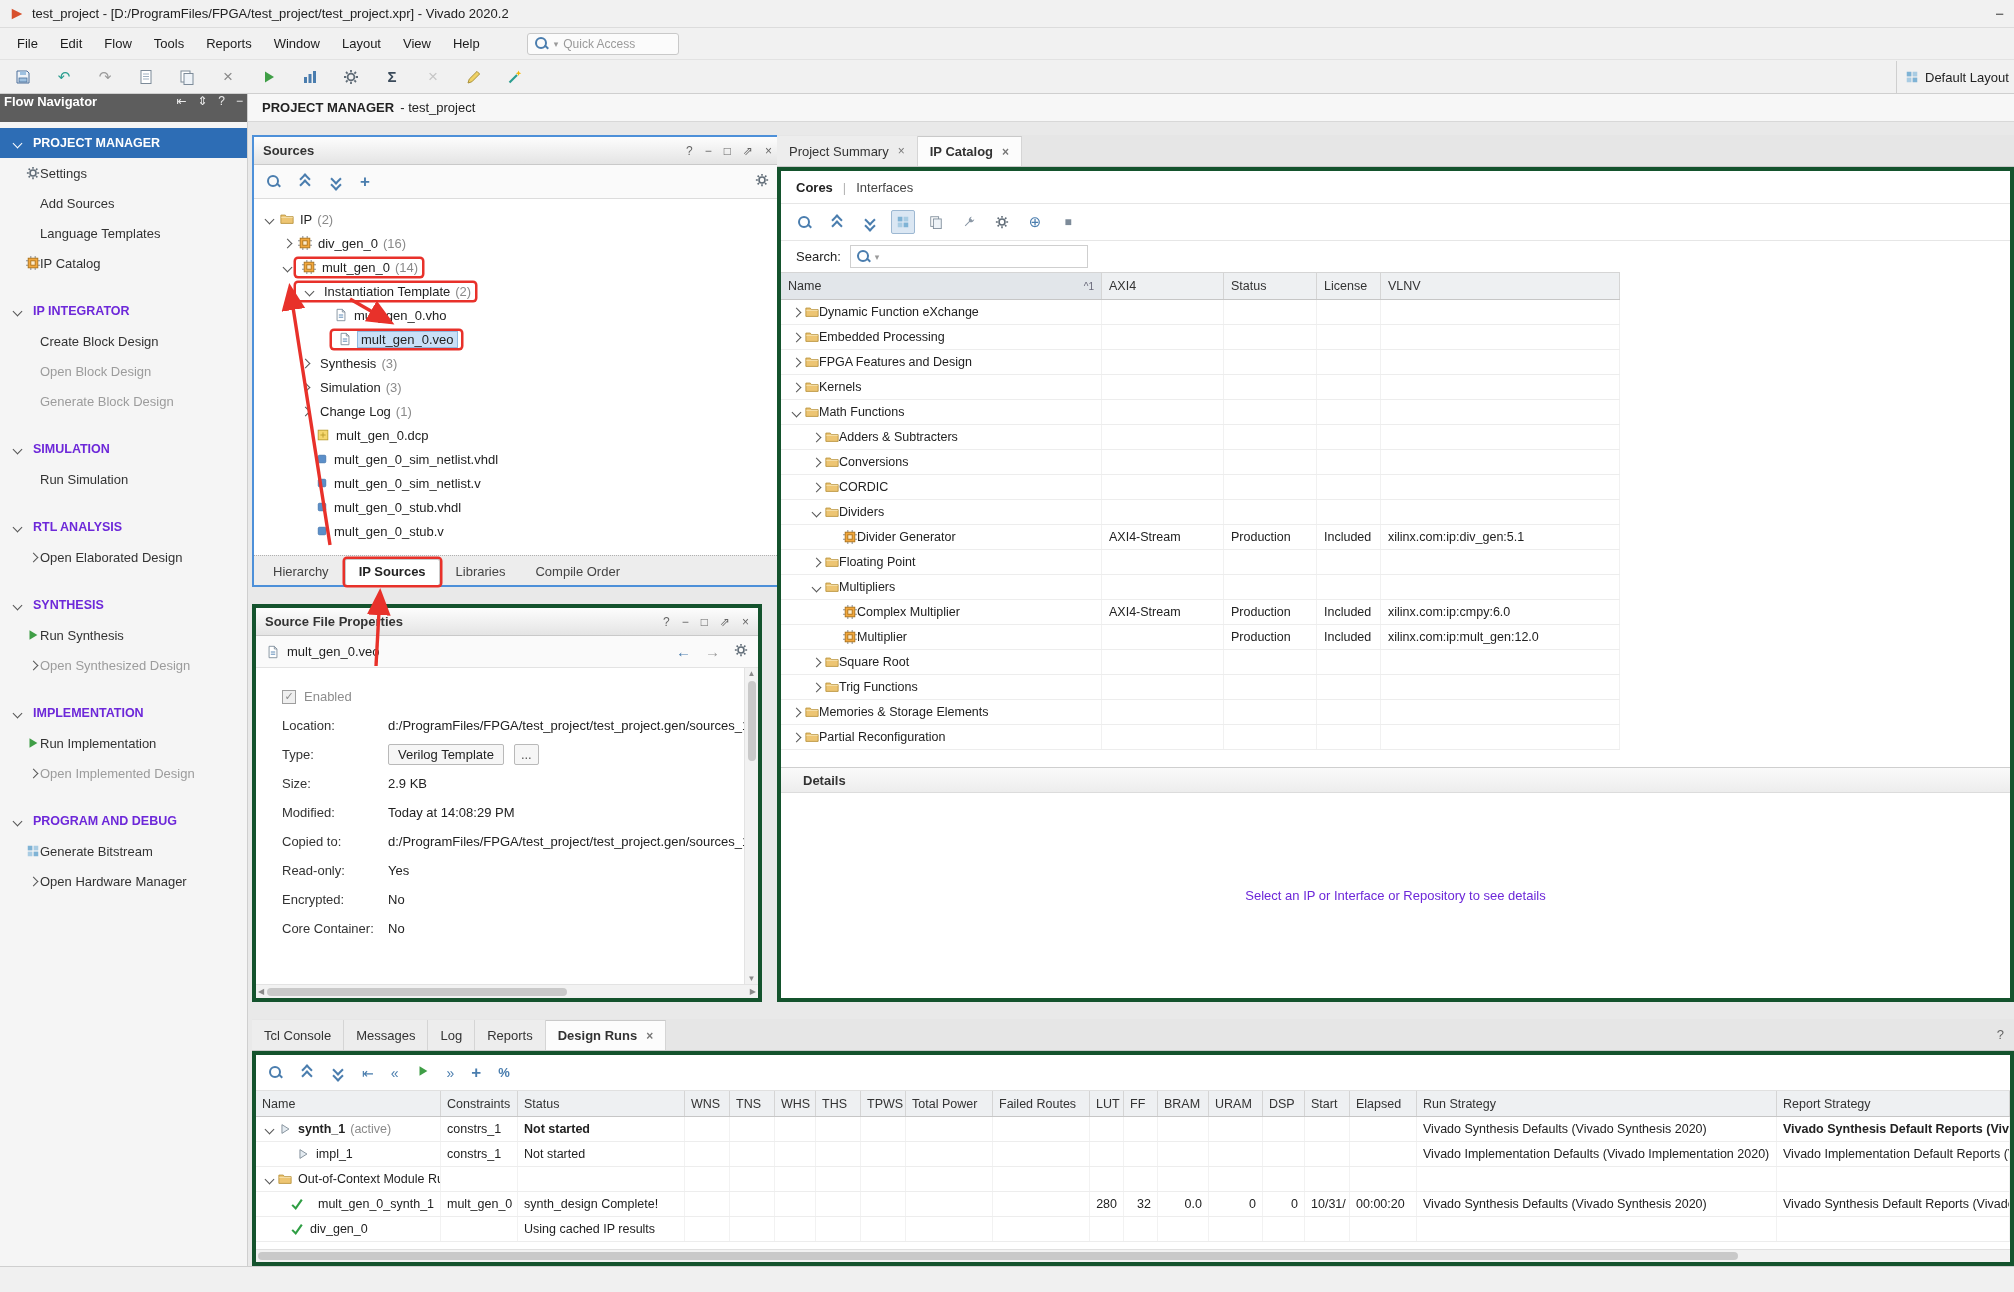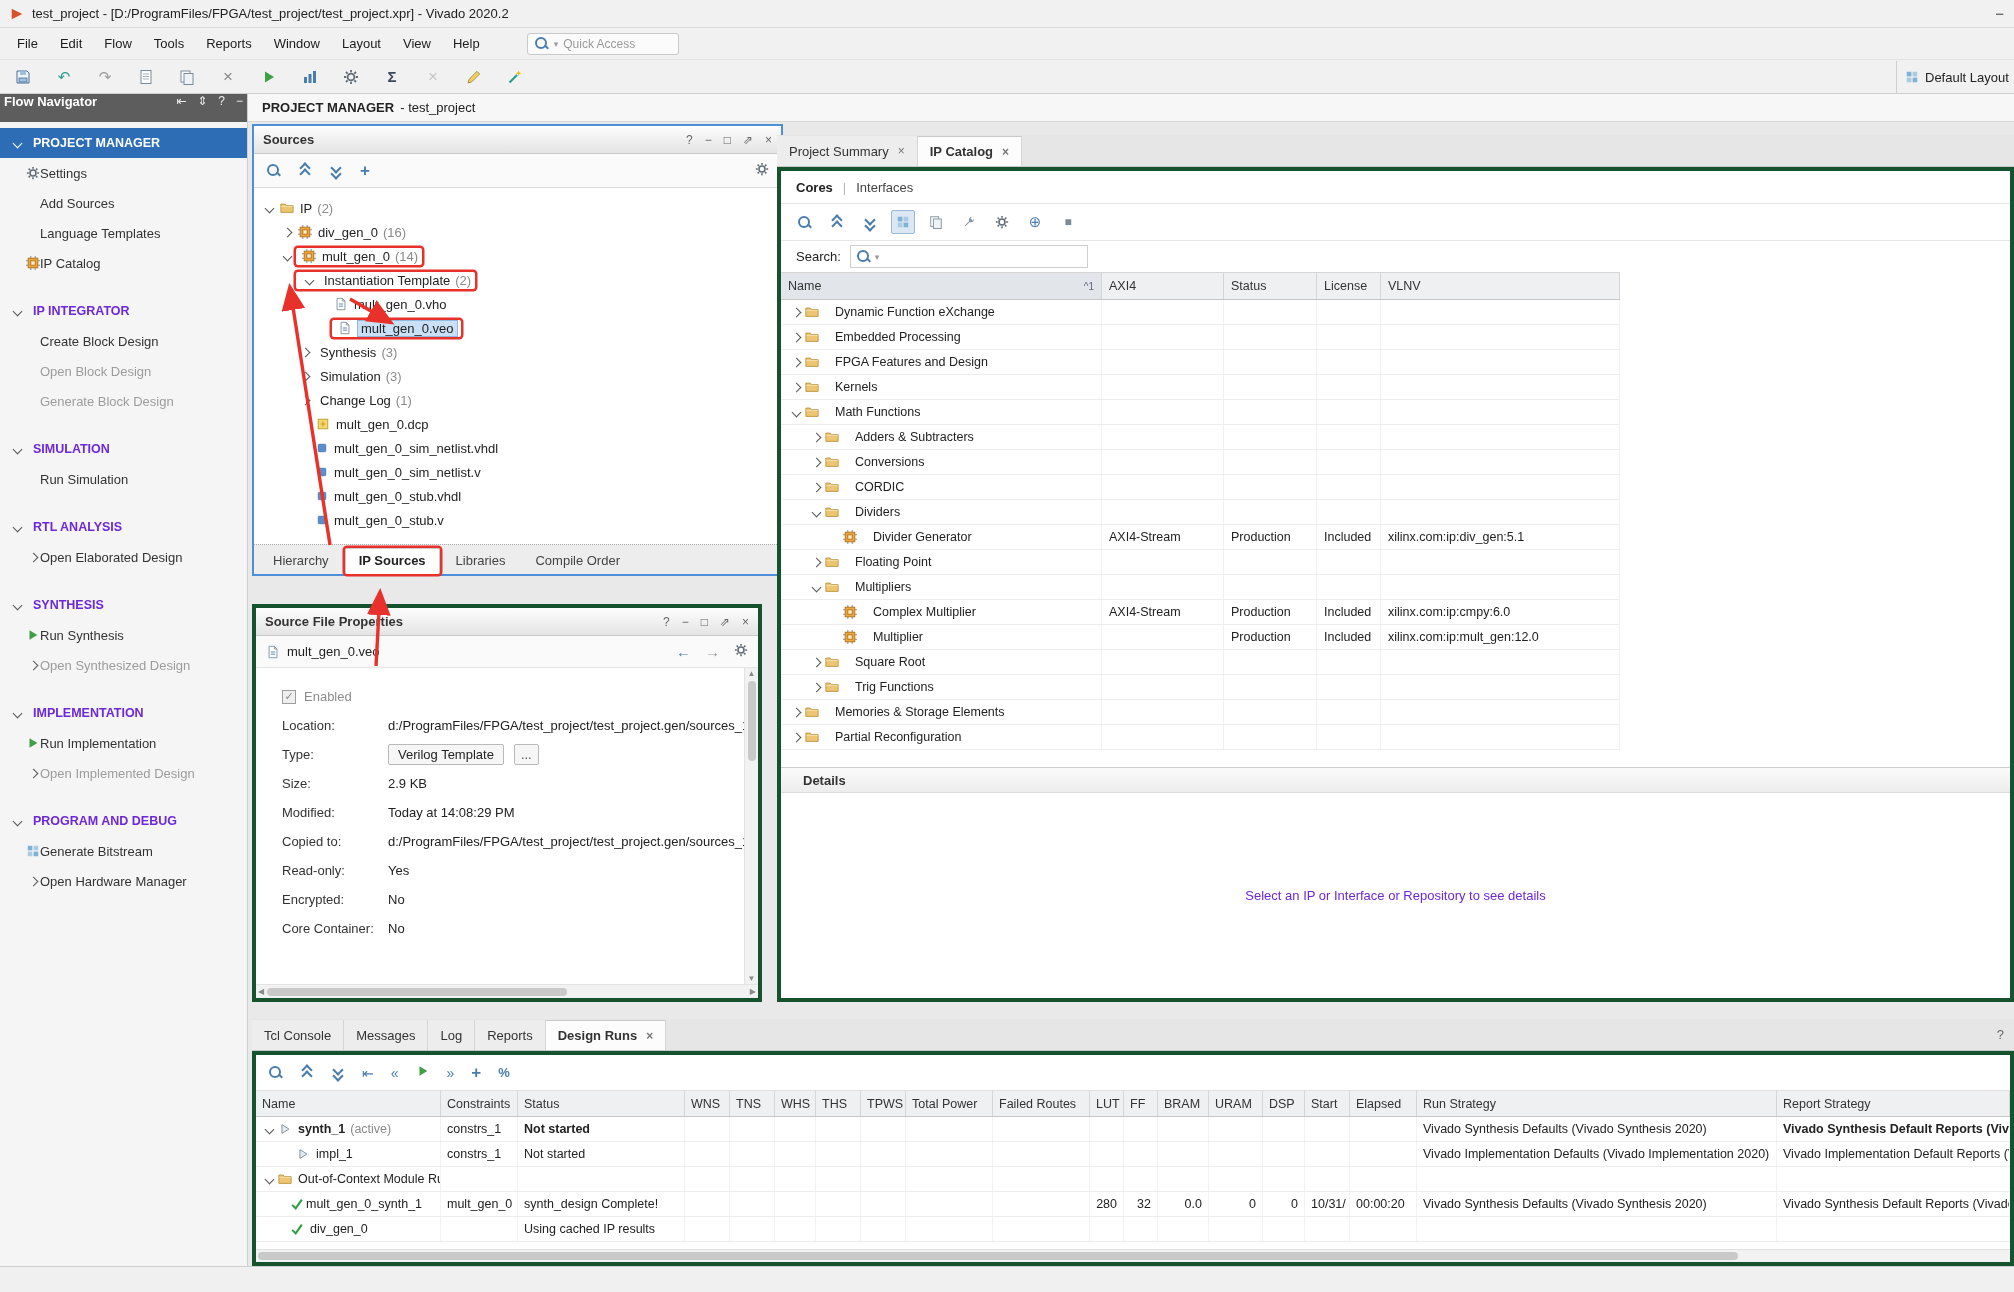--- a/index.html
+++ b/index.html
@@ -63,21 +63,21 @@
 .wtab{height:30px;display:flex;align-items:center;gap:9px;padding:0 12px;background:#ededed;border-right:1px solid #d5d5d5;color:#333}
 .wtab.sel{background:#fcfcfc;font-weight:bold;border-top:1px solid #c9c9c9}
 .tclose{color:#777;font-size:12px}
 
 .cat-grid{display:grid;grid-template-columns:321px 122px 93px 64px 239px;width:839px;font-size:12.5px}
 .cat-h{height:28px;border-top:1px solid #d5d5d5;border-bottom:1px solid #c6c6c6;background:#eef0f2}
 .cat-h>div{display:flex;align-items:center;padding:0 7px;border-right:1px solid #d5d5d5;color:#333}
 .cat-h>div.sorted{background:#e2e6ea}
 .cat-row{height:25px;border-bottom:1px solid #ededed}
 .cat-row>div{display:flex;align-items:center;padding:0 7px;border-right:1px solid #f1f1f1;overflow:hidden;white-space:nowrap}
-.cat-row .nm{margin-left:16px}
+.cat-row .nm{margin-left:0}
 
 .dr-grid{display:grid;grid-template-columns:185px 77px 167px 45px 45px 41px 45px 45px 87px 97px 34px 34px 51px 54px 42px 45px 67px 360px minmax(0,1fr);font-size:12.5px}
 .dr-h{height:26px;background:#eef0f2;border-bottom:1px solid #c6c6c6}
 .dr-h>div{display:flex;align-items:center;padding:0 6px;border-right:1px solid #d5d5d5;color:#333;overflow:hidden;white-space:nowrap}
 .dr-row{height:25px;border-bottom:1px solid #ededed}
 .dr-row>div{display:flex;align-items:center;padding:0 6px;border-right:1px solid #f2f2f2;overflow:hidden;white-space:nowrap}
 .dr-row .r{justify-content:flex-end}
 
 .i-search{position:relative;width:15px;height:15px;display:inline-block;flex:none}
 .i-search::before{content:"";position:absolute;left:1px;top:1px;width:8px;height:8px;border:2px solid #4a7dae;border-radius:50%}
@@ -389,21 +389,21 @@
       </span>
       <span>Open Hardware Manager</span>
     </div>
 </div>
 
 <div class="abs" id="pmhead">
   <b>PROJECT MANAGER</b>
   <span>- test_project</span>
 </div>
 
-<div class="abs panel focus" style="left:252px;top:124px;width:531px;height:452px">
+<div class="abs panel focus" style="left:252px;top:135px;width:531px;height:452px">
   <div class="ptitle">
     <span>Sources</span>
     <span class="wbtns">
       <span class="wbtn">?</span>
       <span class="wbtn">−</span>
       <span class="wbtn">□</span>
       <span class="wbtn">⇗</span>
       <span class="wbtn">×</span>
     </span>
   </div>
@@ -1127,21 +1127,21 @@
       <div></div>
       <div></div>
       <div></div>
       <div></div>
   </div>
   <div class="dr-grid dr-row">
     <div style="padding-left:34px">
         <svg class="ic14">
           <use href="#s-check"></use>
         </svg>
-        <span class="nm" style="margin-left:2px">mult_gen_0_synth_1</span>
+        <span class="nm" style="margin-left:14px">mult_gen_0_synth_1</span>
       </div>
     <div>mult_gen_0</div>
     <div>synth_design Complete!</div>
     <div></div>
       <div></div>
       <div></div>
       <div></div>
       <div></div>
       <div></div>
       <div></div>

